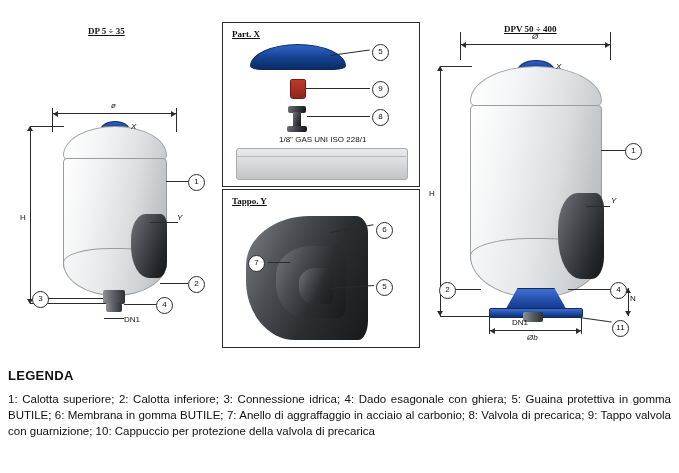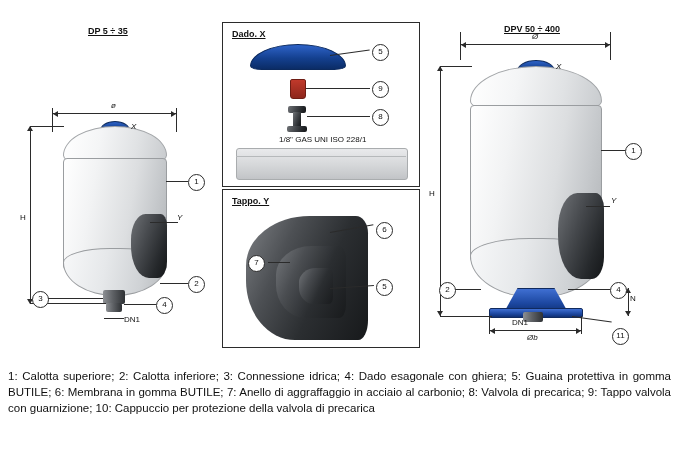--- a/index.html
+++ b/index.html
@@ -4,21 +4,21 @@
 <style>
   html,body{margin:0;padding:0;}
   body{
     width:679px;height:473px;background:#ffffff;
     font-family:"Liberation Sans", sans-serif;
     color:#111;overflow:hidden;position:relative;
   }
   #sheet{position:absolute;inset:0;}
 
   .panel{position:absolute;border:1px solid #2b2b2b;background:#fff;}
-  .ttl{position:absolute;font-size:9px;font-weight:bold;text-decoration:underline;color:#111;white-space:nowrap;}
+  .ttl{position:absolute;font-size:9px;font-weight:bold;text-decoration:underline;color:#111;white-space:nowrap;font-family:Liberation Serif, serif;}
   .lbl{position:absolute;font-size:8px;color:#111;white-space:nowrap;}
   .lbl.i{font-style:italic;}
   .line{position:absolute;background:#2b2b2b;}
   .callout{position:absolute;width:15px;height:15px;border-radius:50%;border:1px solid #2b2b2b;background:#fff;
            font-size:8px;line-height:13px;text-align:center;color:#111;}
 
   
   .tank{position:absolute;}
   .body{position:absolute;background:linear-gradient(100deg,#ffffff 0%,#f2f3f4 28%,#dcdee0 62%,#c6c9cc 82%,#b2b5b8 100%);
         border:1px solid #9a9da0;}
@@ -96,21 +96,21 @@
     <div class="callout" style="left:188px;top:174px;">1</div>
     <div class="line" style="left:160px;top:283px;width:28px;height:1px;"></div>
     <div class="callout" style="left:188px;top:276px;">2</div>
     <div class="line" style="left:48px;top:298px;width:55px;height:1px;"></div>
     <div class="callout" style="left:32px;top:291px;">3</div>
     <div class="line" style="left:124px;top:304px;width:32px;height:1px;"></div>
     <div class="callout" style="left:156px;top:297px;">4</div>
   </div>
 
   <div class="panel" style="left:222px;top:22px;width:196px;height:163px;"></div>
-  <div class="ttl" style="left:232px;top:29px;">Dado. X</div>
+  <div class="ttl" style="left:232px;top:29px;">Part. X</div>
 
   <div class="blue" style="left:250px;top:44px;width:94px;height:24px;border-radius:50% 50% 12% 12%/85% 85% 15% 15%;"></div>
   <div class="line" style="left:330px;top:55px;width:40px;height:1px;transform:rotate(-8deg);transform-origin:left center;"></div>
   <div class="callout" style="left:372px;top:44px;">5</div>
 
   <div class="valve-red" style="left:290px;top:79px;width:14px;height:18px;border-radius:2px 2px 3px 3px;"></div>
   <div class="line" style="left:306px;top:88px;width:64px;height:1px;"></div>
   <div class="callout" style="left:372px;top:81px;">9</div>
 
   <div class="dark" style="left:288px;top:106px;width:18px;height:7px;border-radius:2px;"></div>
@@ -183,20 +183,21 @@
 
     <div class="lbl" style="left:512px;top:318px;">DN1</div>
 
     <div class="line" style="left:601px;top:150px;width:24px;height:1px;"></div>
     <div class="callout" style="left:625px;top:143px;">1</div>
     <div class="line" style="left:455px;top:289px;width:26px;height:1px;"></div>
     <div class="callout" style="left:439px;top:282px;">2</div>
     <div class="line" style="left:568px;top:289px;width:42px;height:1px;"></div>
     <div class="callout" style="left:610px;top:282px;">4</div>
     <div class="line" style="left:572px;top:316px;width:40px;height:1px;transform:rotate(8deg);transform-origin:left center;"></div>
-    <div class="callout" style="left:612px;top:328px;">11</div>
+    <div class="callout" style="left:612px;top:320px;">11</div>
   </div>
 
   <div id="legend">
+    <h2>LEGENDA</h2>
     <p>1: Calotta superiore; 2: Calotta inferiore; 3: Connessione idrica; 4: Dado esagonale con ghiera; 5: Guaina protettiva in gomma BUTILE; 6: Membrana in gomma BUTILE; 7: Anello di aggraffaggio in acciaio al carbonio; 8: Valvola di precarica; 9: Tappo valvola con guarnizione; 10: Cappuccio per protezione della valvola di precarica</p>
   </div>
 
 </div>
 
 </body></html>

